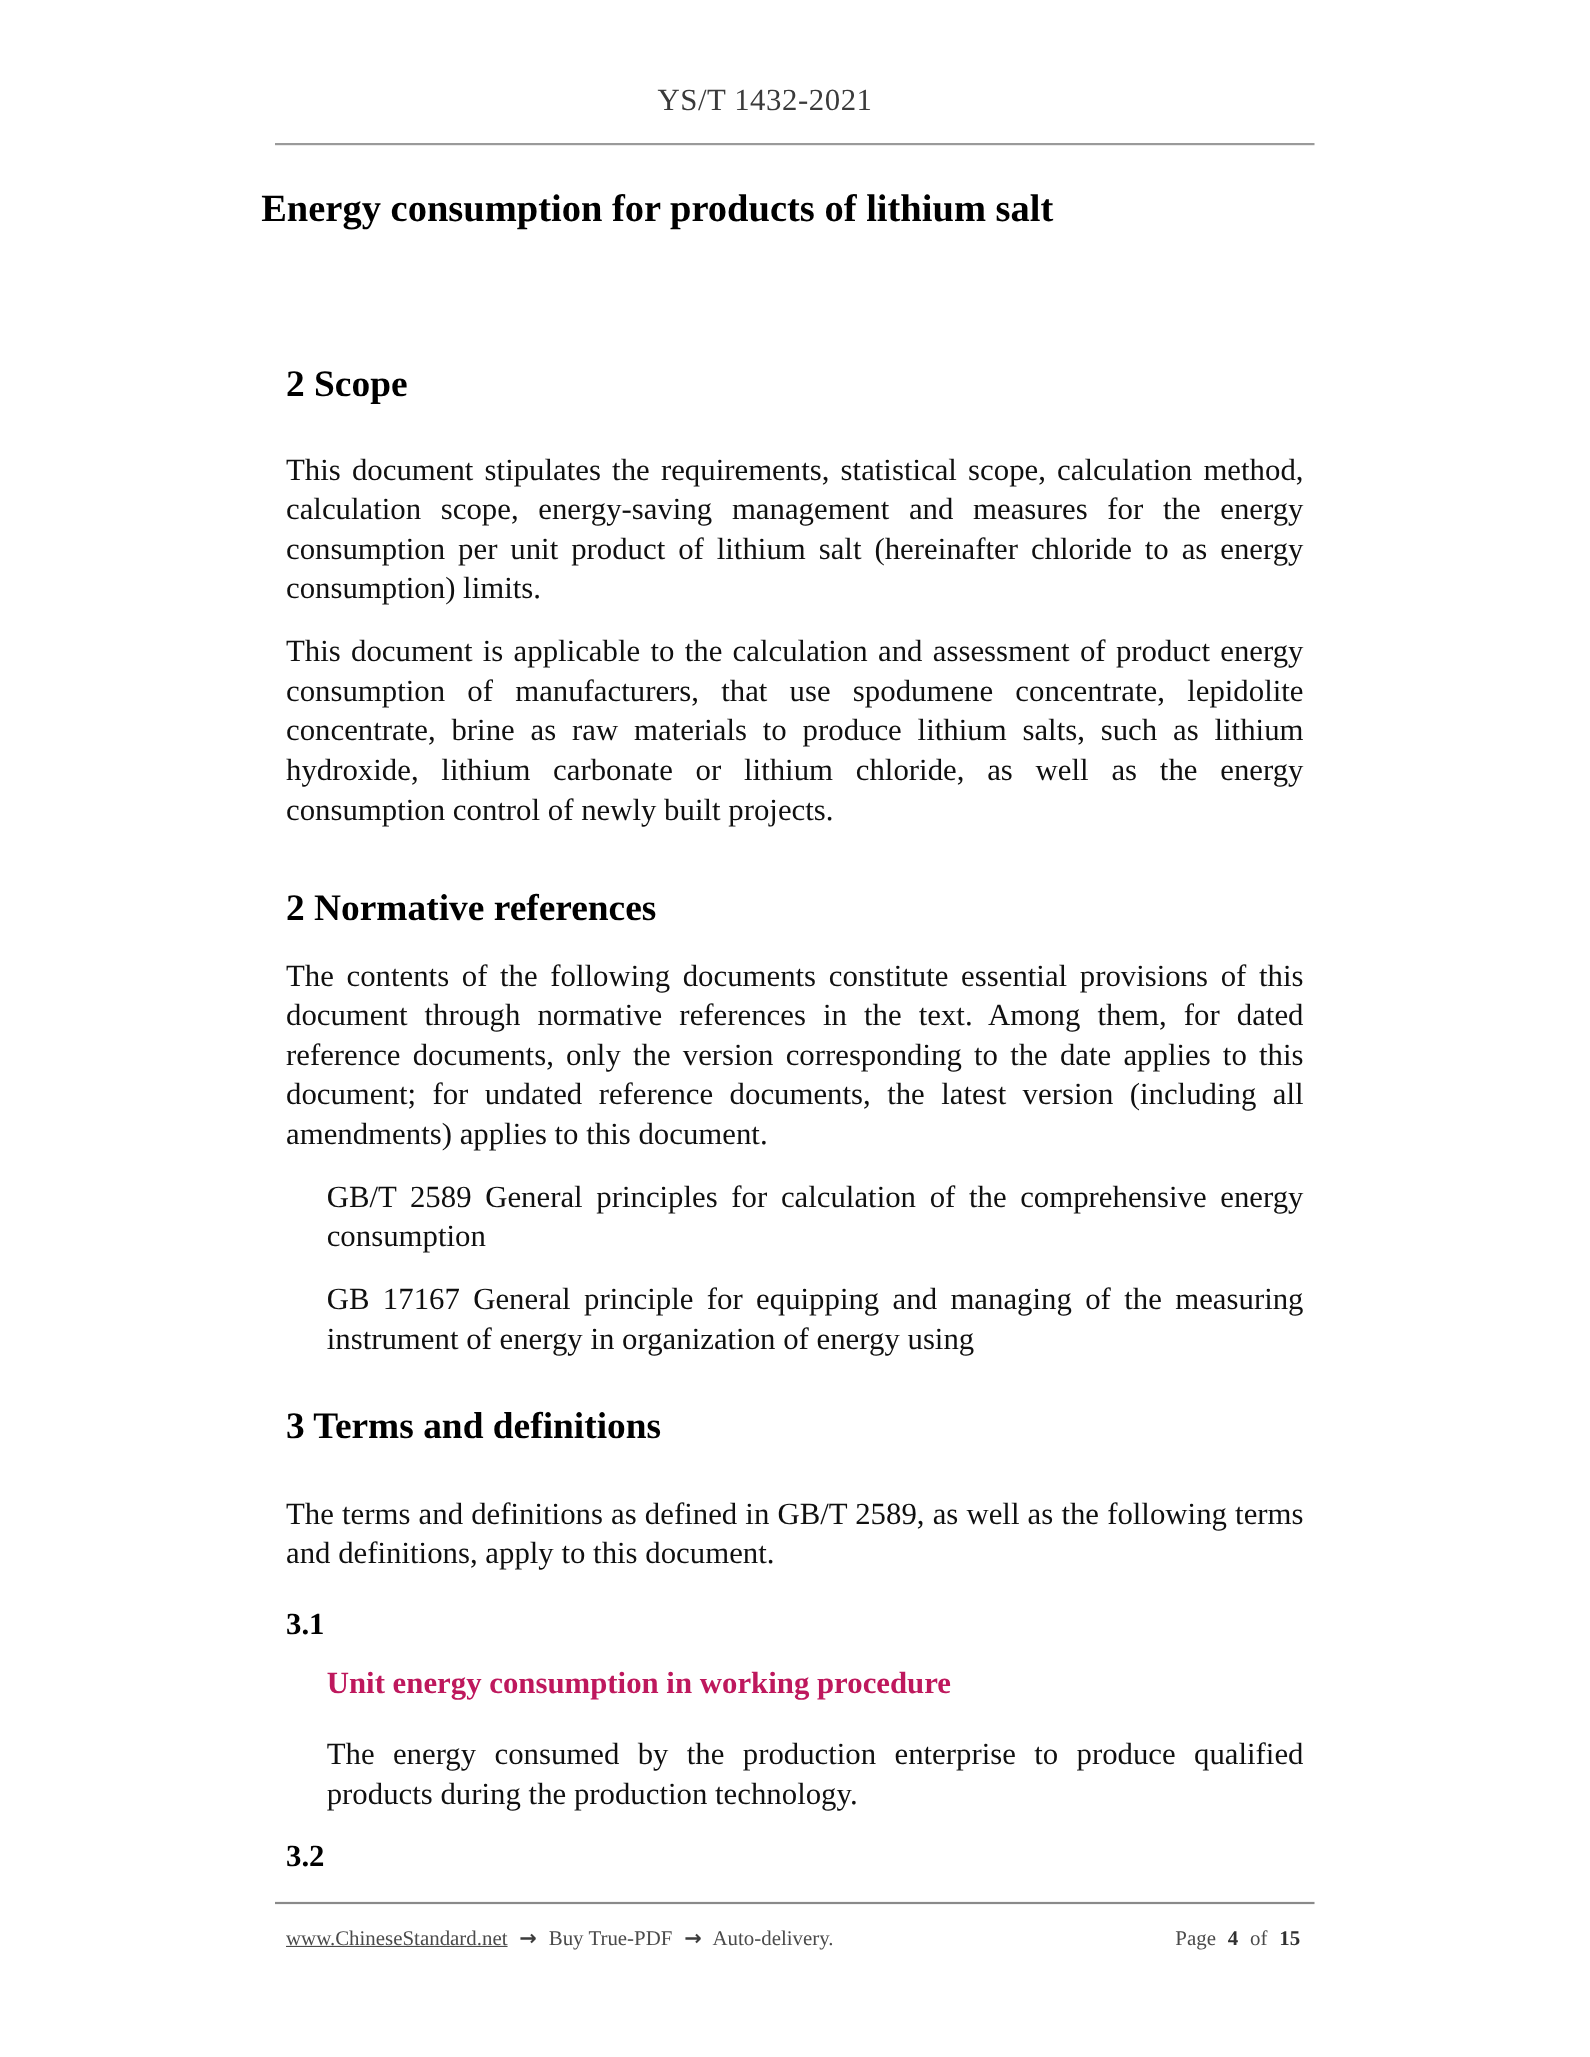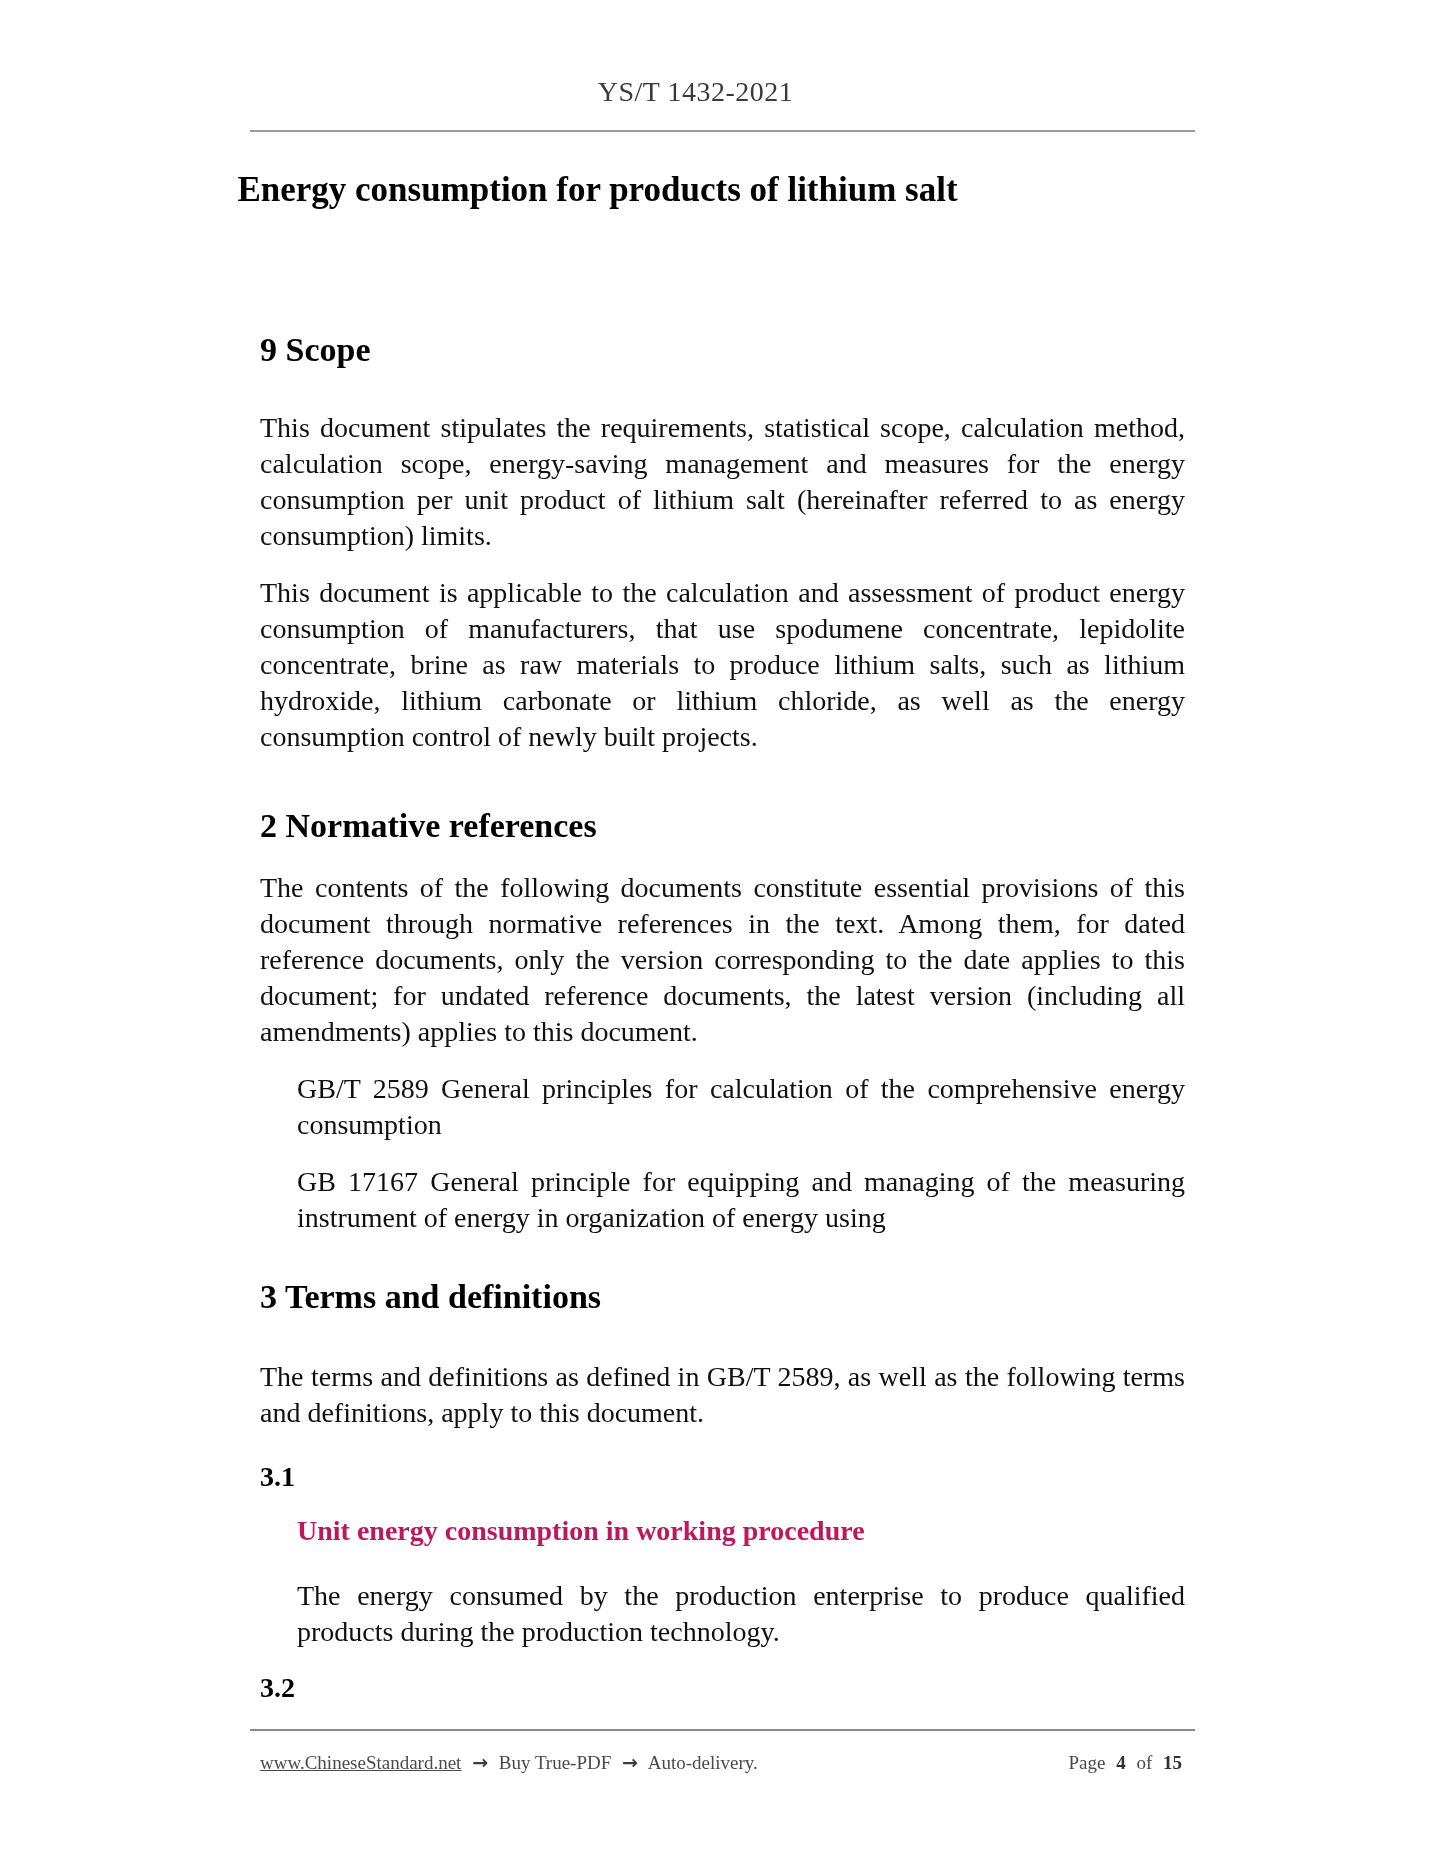--- a/index.html
+++ b/index.html
@@ -129,23 +129,23 @@
 <body>
 
 <div class="page">
 
   <div class="abs header-code">YS/T 1432-2021</div>
 
   <div class="abs rule rule-top"></div>
 
   <div class="abs doc-title">Energy consumption for products of lithium salt</div>
 
-  <div class="abs col section-heading h-scope">9 Scope</div>
+  <div class="abs col section-heading h-scope">2 Scope</div>
 
-  <div class="abs col body-para p-scope-1">This document stipulates the requirements, statistical scope, calculation method, calculation scope, energy-saving management and measures for the energy consumption per unit product of lithium salt (hereinafter referred to as energy consumption) limits.</div>
+  <div class="abs col body-para p-scope-1">This document stipulates the requirements, statistical scope, calculation method, calculation scope, energy-saving management and measures for the energy consumption per unit product of lithium salt (hereinafter chloride to as energy consumption) limits.</div>
 
   <div class="abs col body-para p-scope-2">This document is applicable to the calculation and assessment of product energy consumption of manufacturers, that use spodumene concentrate, lepidolite concentrate, brine as raw materials to produce lithium salts, such as lithium hydroxide, lithium carbonate or lithium chloride, as well as the energy consumption control of newly built projects.</div>
 
   <div class="abs col section-heading h-norm">2 Normative references</div>
 
   <div class="abs col body-para p-norm-intro">The contents of the following documents constitute essential provisions of this document through normative references in the text. Among them, for dated reference documents, only the version corresponding to the date applies to this document; for undated reference documents, the latest version (including all amendments) applies to this document.</div>
 
   <div class="abs body-para indented ref-1">GB/T 2589 General principles for calculation of the comprehensive energy consumption</div>
 
   <div class="abs body-para indented ref-2">GB 17167 General principle for equipping and managing of the measuring instrument of energy in organization of energy using</div>

